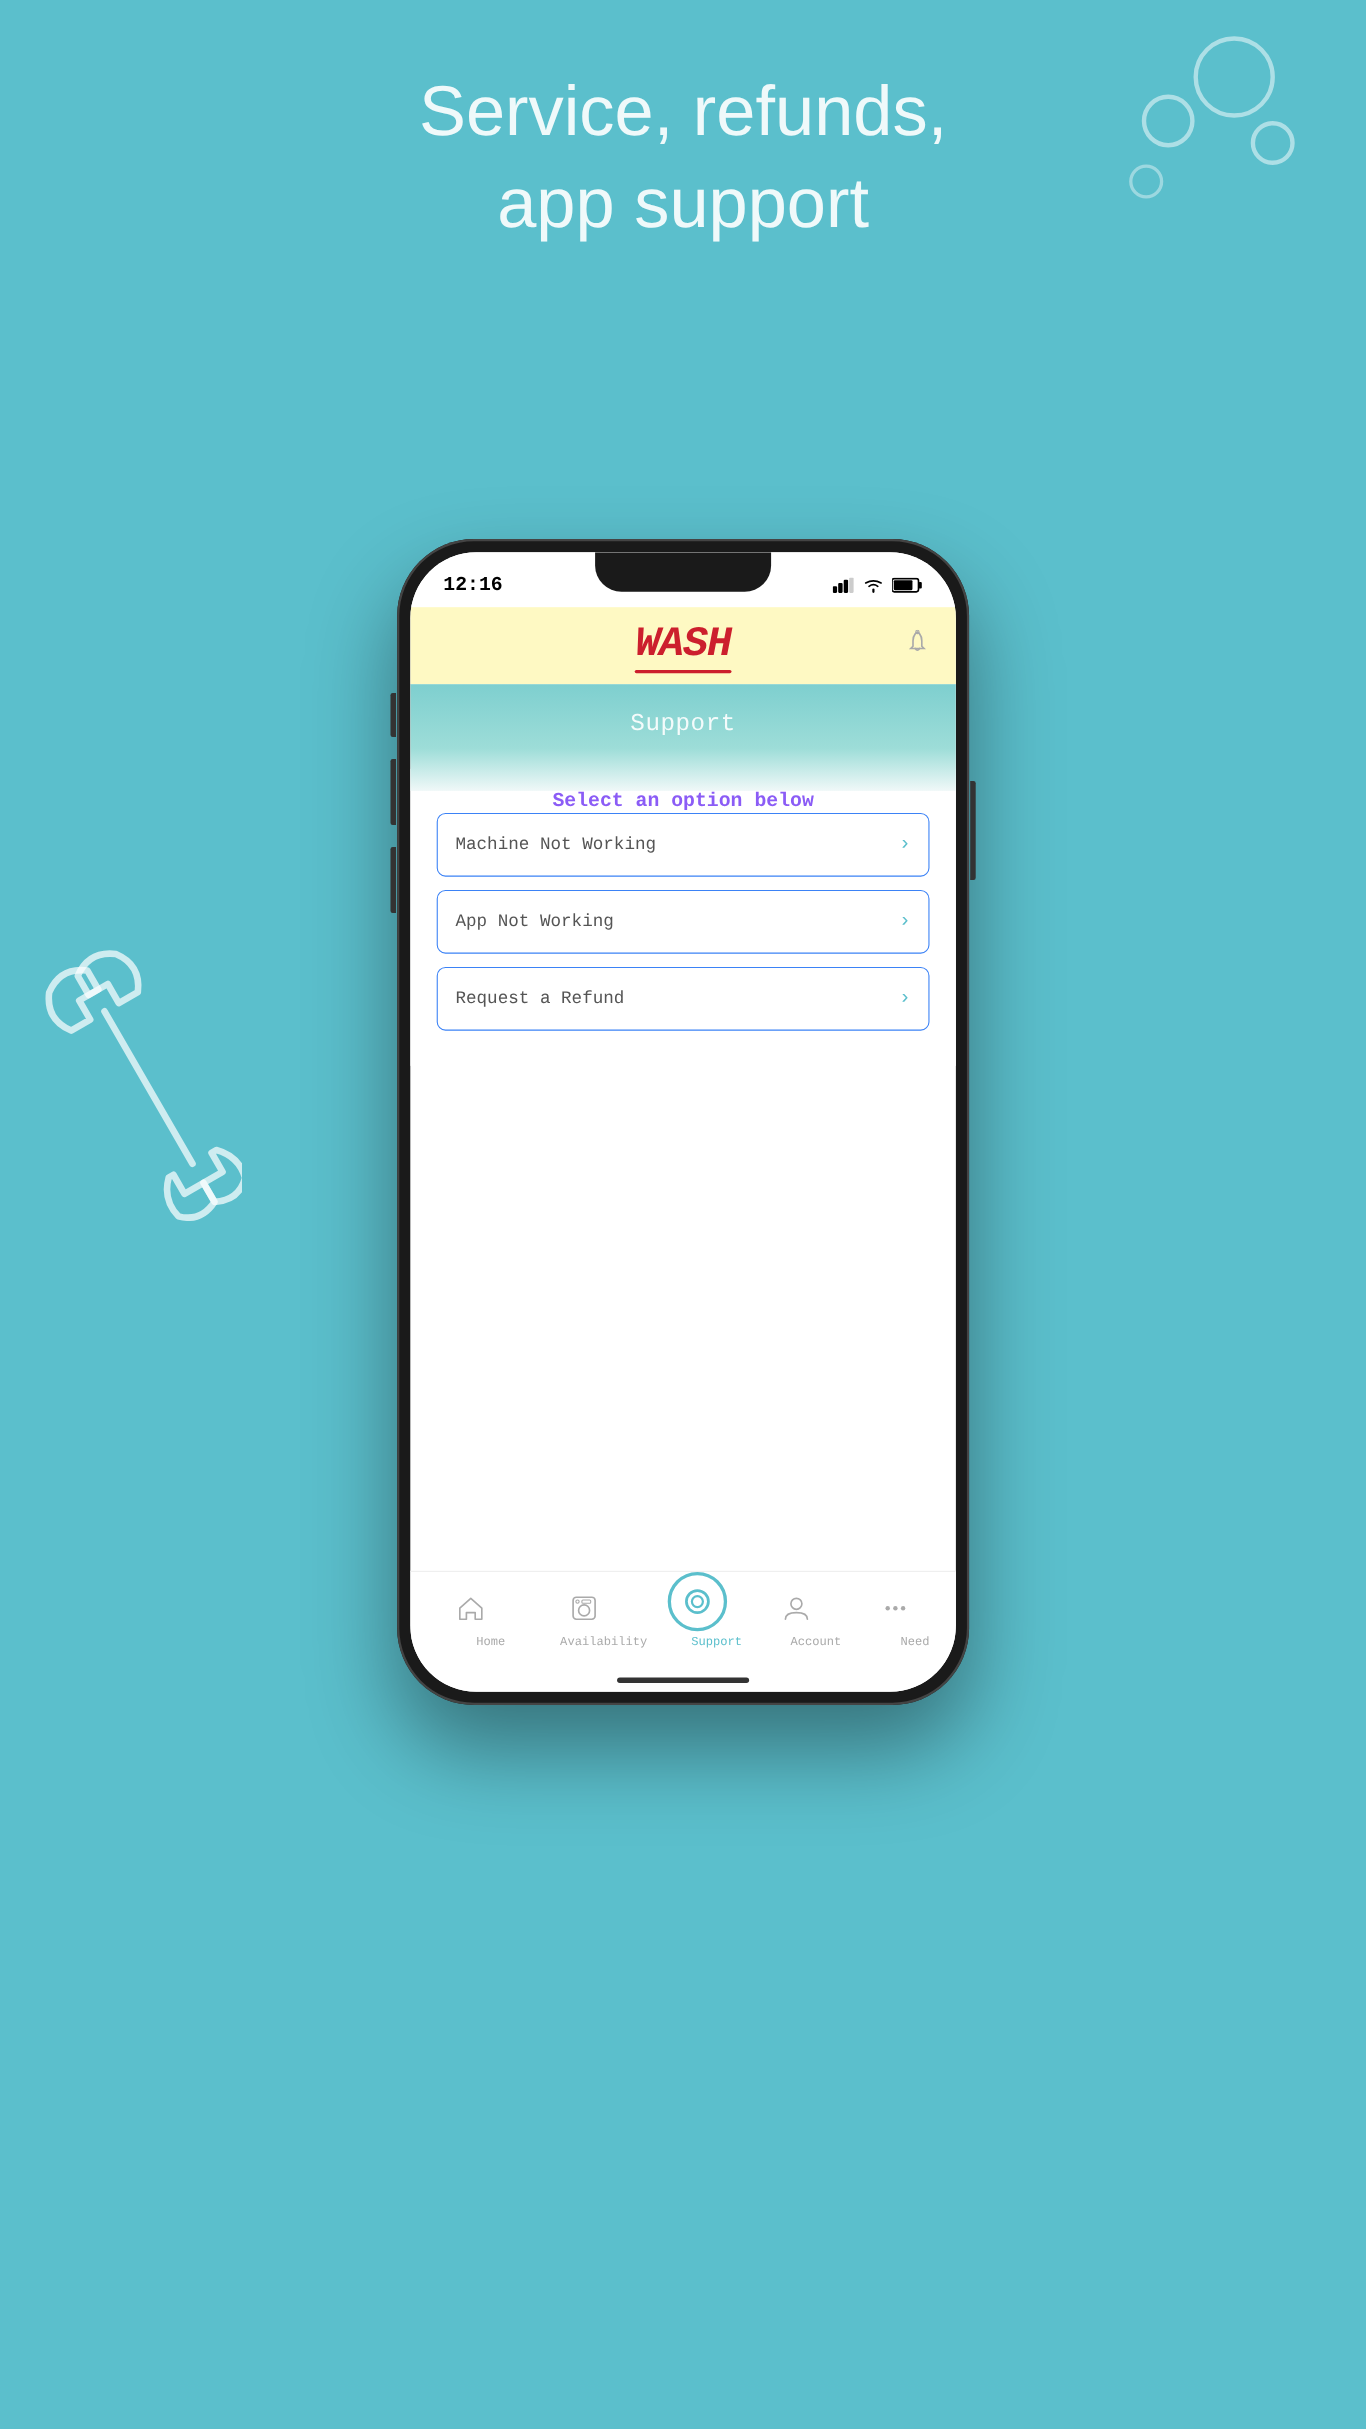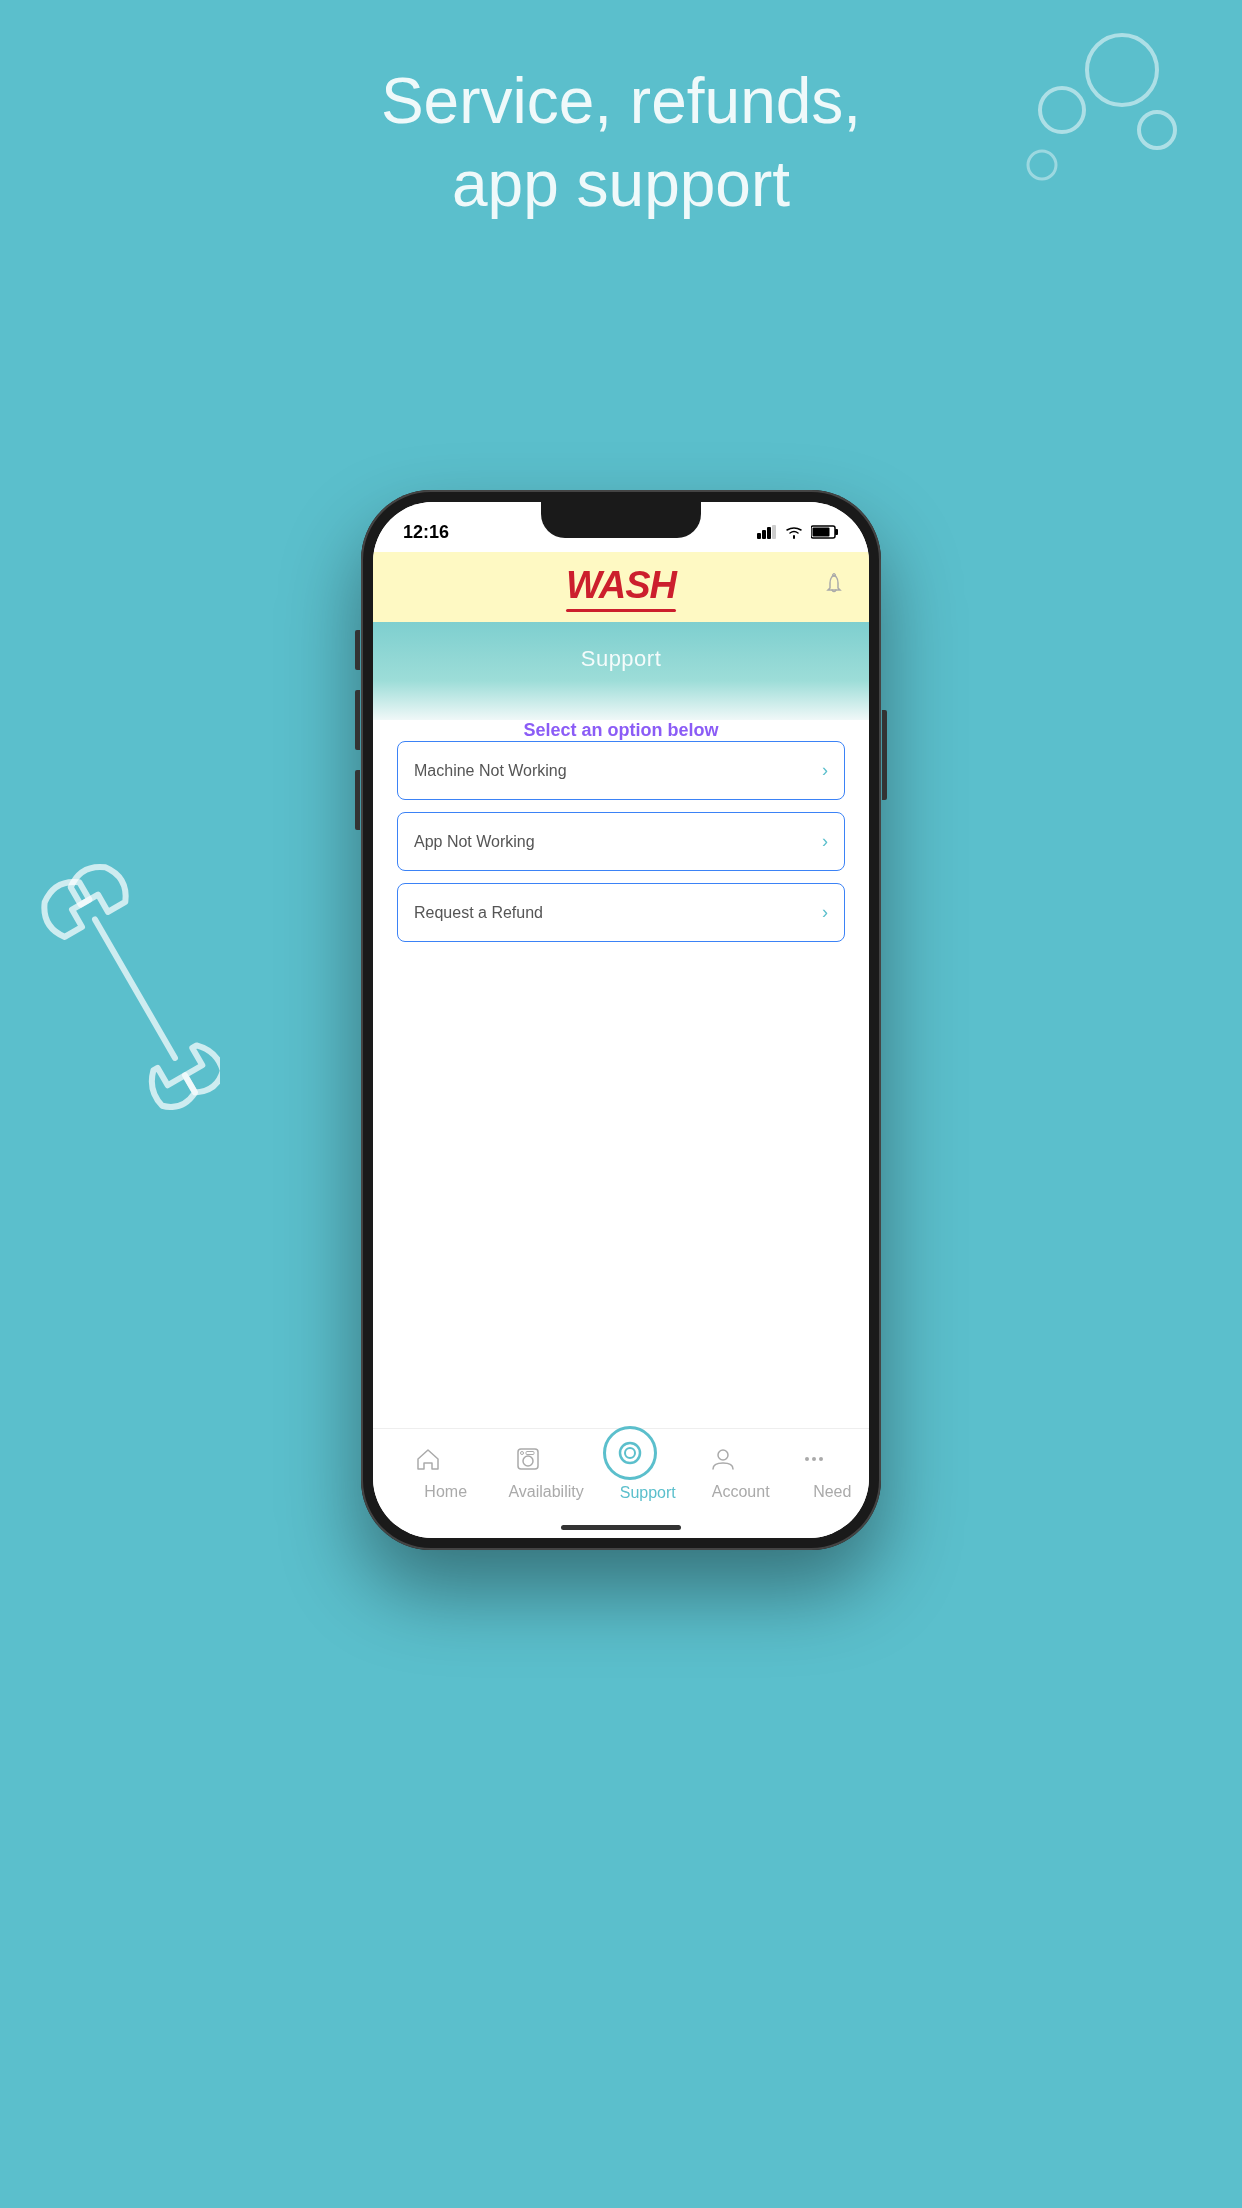--- a/index.html
+++ b/index.html
@@ -65,20 +65,21 @@
       box-shadow: 0 40px 80px rgba(0,0,0,0.4), inset 0 0 0 2px #444;
       position: relative;
     }
     .phone-inner {
       width: 100%;
       height: 100%;
       background: #ffffff;
       border-radius: 60px;
       overflow: hidden;
       position: relative;
+      font-family: Liberation Mono, monospace;
     }
     
     .phone-notch {
       position: absolute;
       top: 0;
       left: 50%;
       transform: translateX(-50%);
       width: 160px;
       height: 36px;
       background: #1a1a1a;
@@ -206,21 +207,21 @@
       flex-direction: column;
       align-items: center;
       gap: 4px;
       flex: 1;
     }
     .nav-icon {
       font-size: 26px;
       color: #aaa;
     }
     .nav-label {
-      font-size: 16px;
+      font-size: 11px;
       color: #aaa;
       margin-left: 36px;
     }
     .nav-label.active {
       color: #5bbfcc;
     }
     .nav-support-circle {
       width: 54px;
       height: 54px;
       border-radius: 50%;

